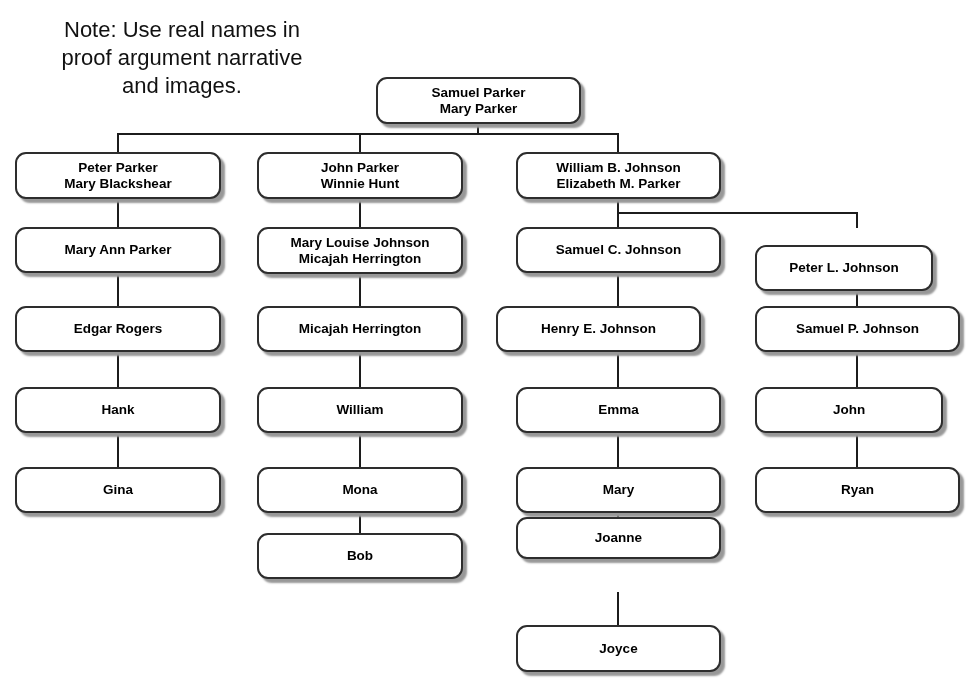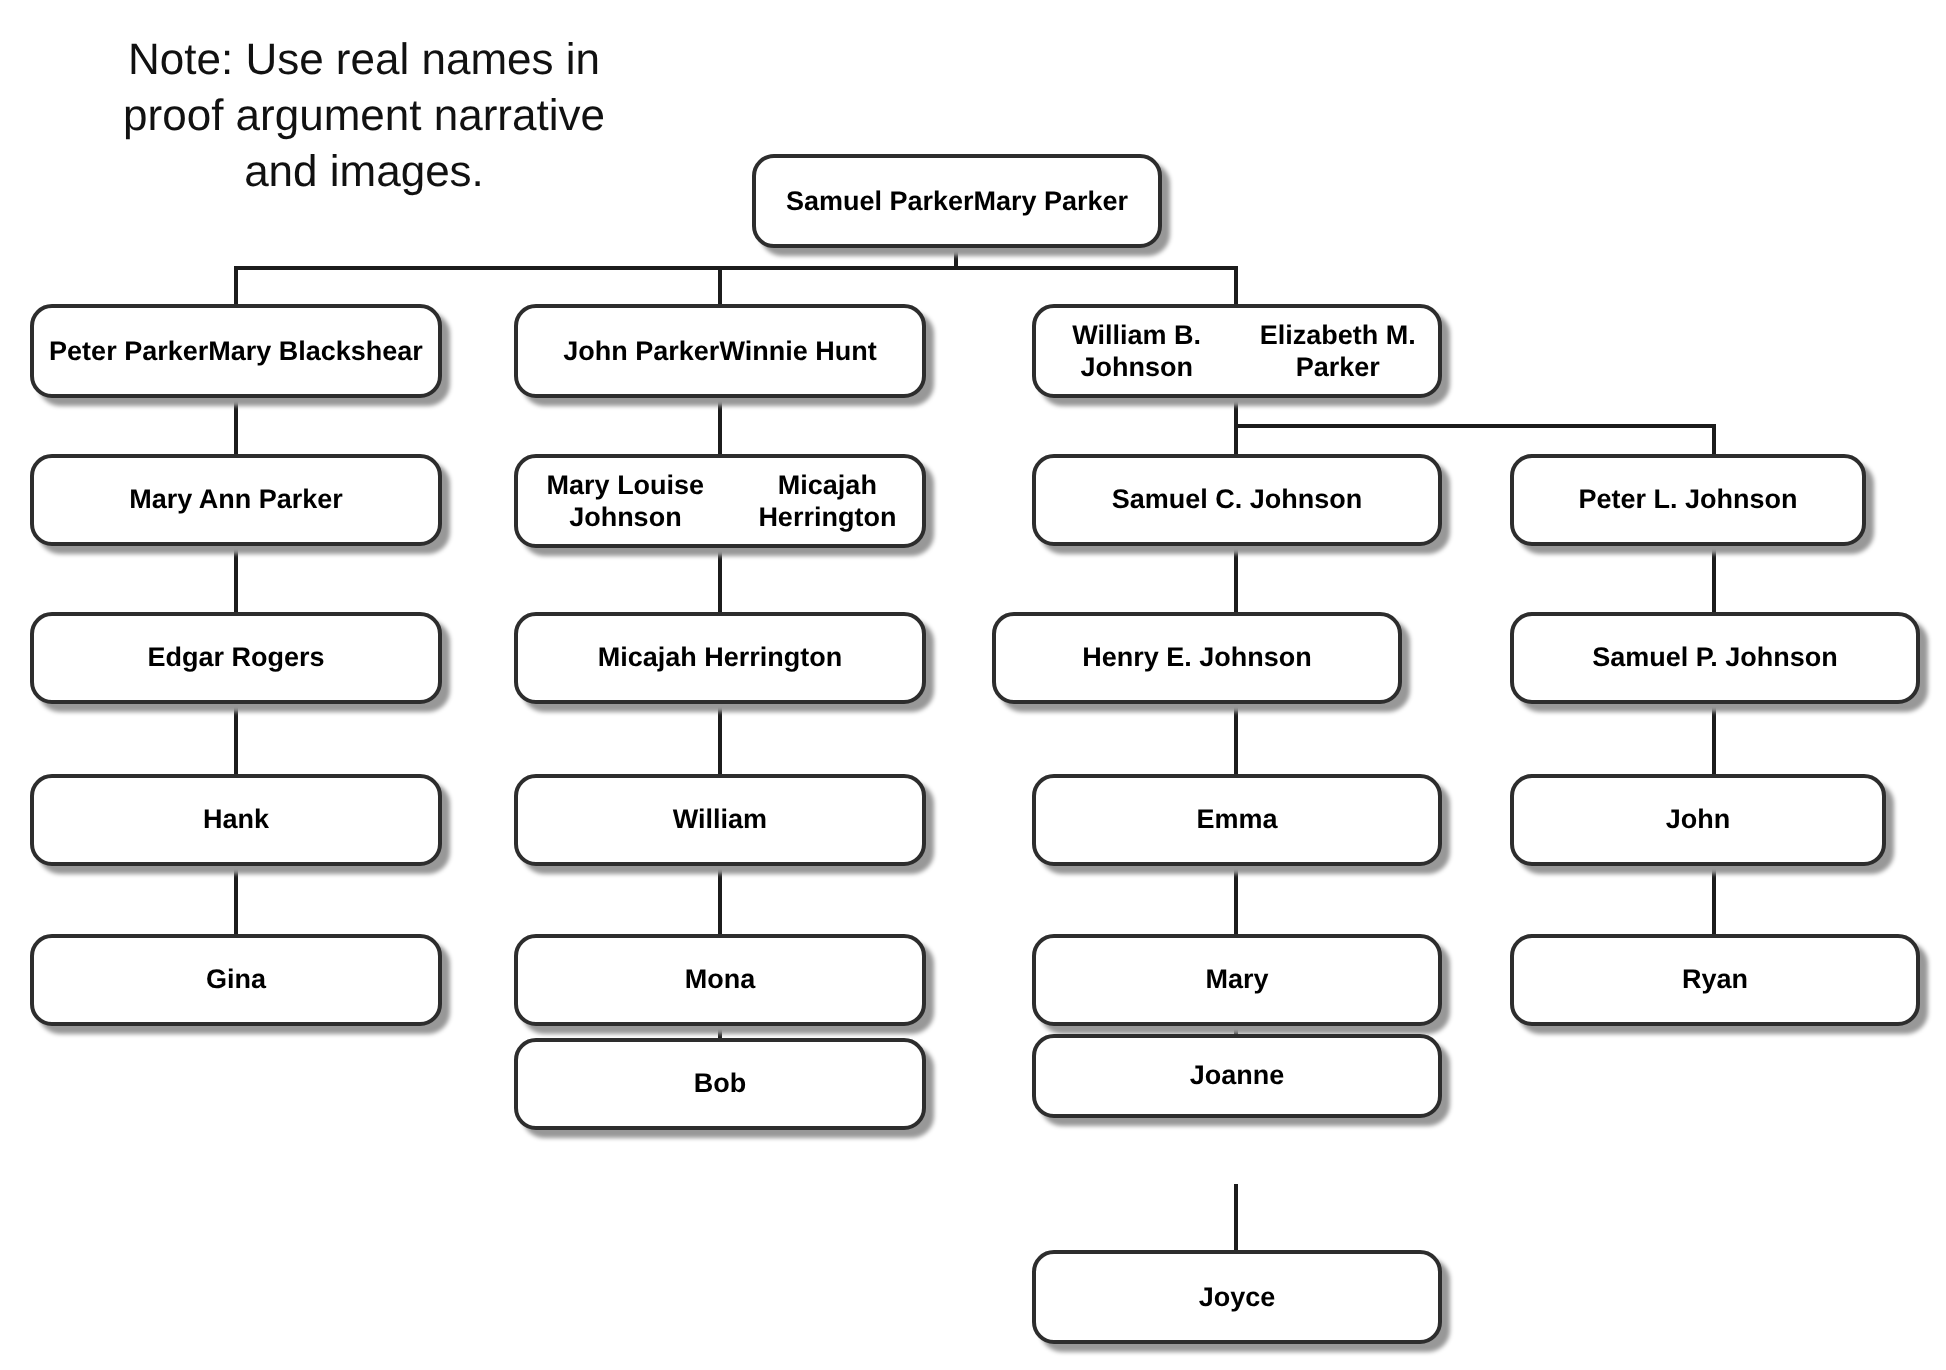--- a/index.html
+++ b/index.html
@@ -27,21 +27,21 @@
     color: #111111;
   }
   .node {
     position: absolute;
     box-sizing: border-box;
     background: #ffffff;
     border: 2px solid #2d2d2d;
     border-radius: 11px;
     box-shadow: 4px 4px 2px #989898;
     display: flex;
-    flex-direction: row;
+    flex-direction: column;
     justify-content: center;
     align-items: center;
     text-align: center;
     font-weight: bold;
     font-size: 13.5px;
     line-height: 16px;
     color: #000000;
     z-index: 2;
   }
   .cn {
@@ -100,21 +100,21 @@
   </div>
   <div class="node" style="left:257px;top:306px;width:206px;height:46px">
     <div>Micajah Herrington</div>
   </div>
   <div class="node" style="left:257px;top:387px;width:206px;height:46px">
     <div>William</div>
   </div>
   <div class="node" style="left:257px;top:467px;width:206px;height:46px">
     <div>Mona</div>
   </div>
-  <div class="node" style="left:257px;top:519px;width:206px;height:46px">
+  <div class="node" style="left:257px;top:533px;width:206px;height:46px">
     <div>Bob</div>
   </div>
 
   <div class="node" style="left:516px;top:227px;width:205px;height:46px">
     <div>Samuel C. Johnson</div>
   </div>
   <div class="node" style="left:496px;top:306px;width:205px;height:46px">
     <div>Henry E. Johnson</div>
   </div>
   <div class="node" style="left:516px;top:387px;width:205px;height:46px">
@@ -123,21 +123,21 @@
   <div class="node" style="left:516px;top:467px;width:205px;height:46px">
     <div>Mary</div>
   </div>
   <div class="node" style="left:516px;top:517px;width:205px;height:42px">
     <div>Joanne</div>
   </div>
   <div class="node" style="left:516px;top:625px;width:205px;height:47px">
     <div>Joyce</div>
   </div>
 
-  <div class="node" style="left:755px;top:227px;width:178px;height:46px">
+  <div class="node" style="left:755px;top:245px;width:178px;height:46px">
     <div>Peter L. Johnson</div>
   </div>
   <div class="node" style="left:755px;top:306px;width:205px;height:46px">
     <div>Samuel P. Johnson</div>
   </div>
   <div class="node" style="left:755px;top:387px;width:188px;height:46px">
     <div>John</div>
   </div>
   <div class="node" style="left:755px;top:467px;width:205px;height:46px">
     <div>Ryan</div>

